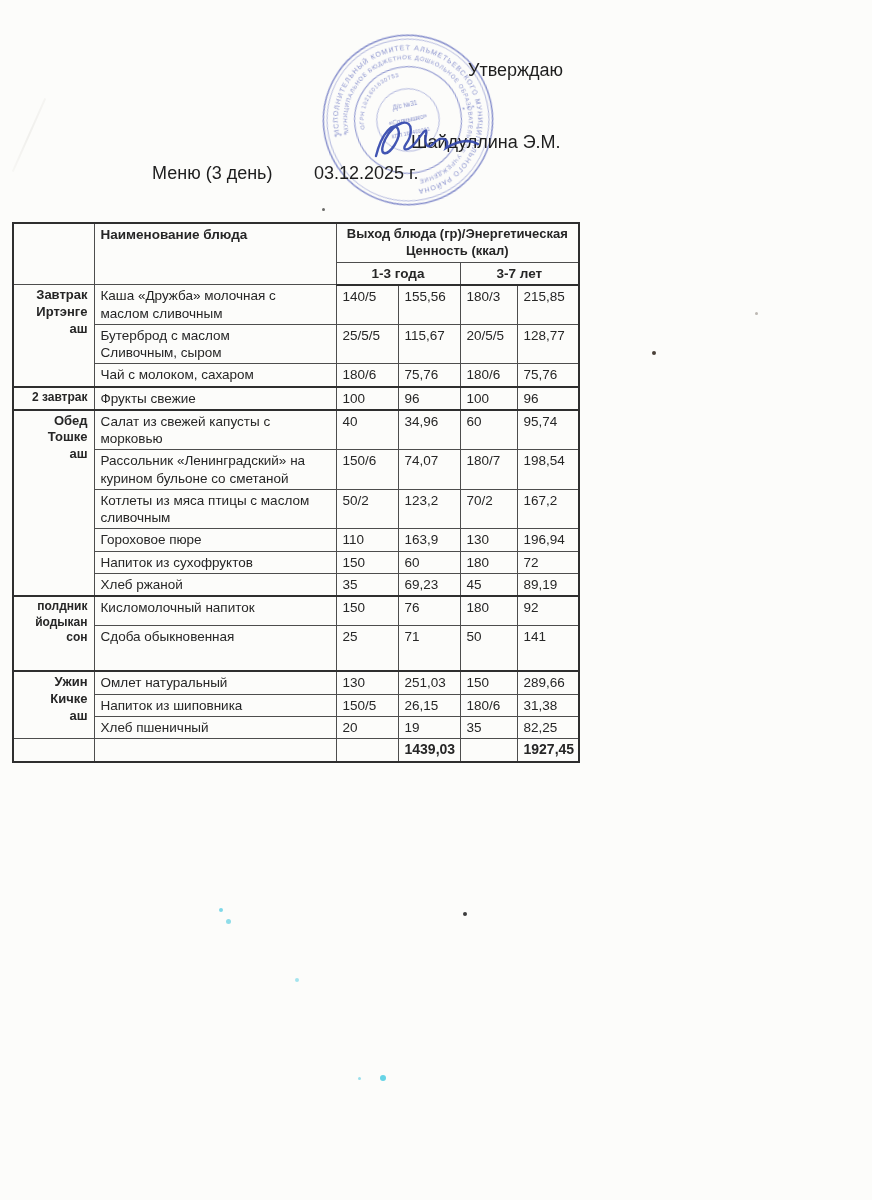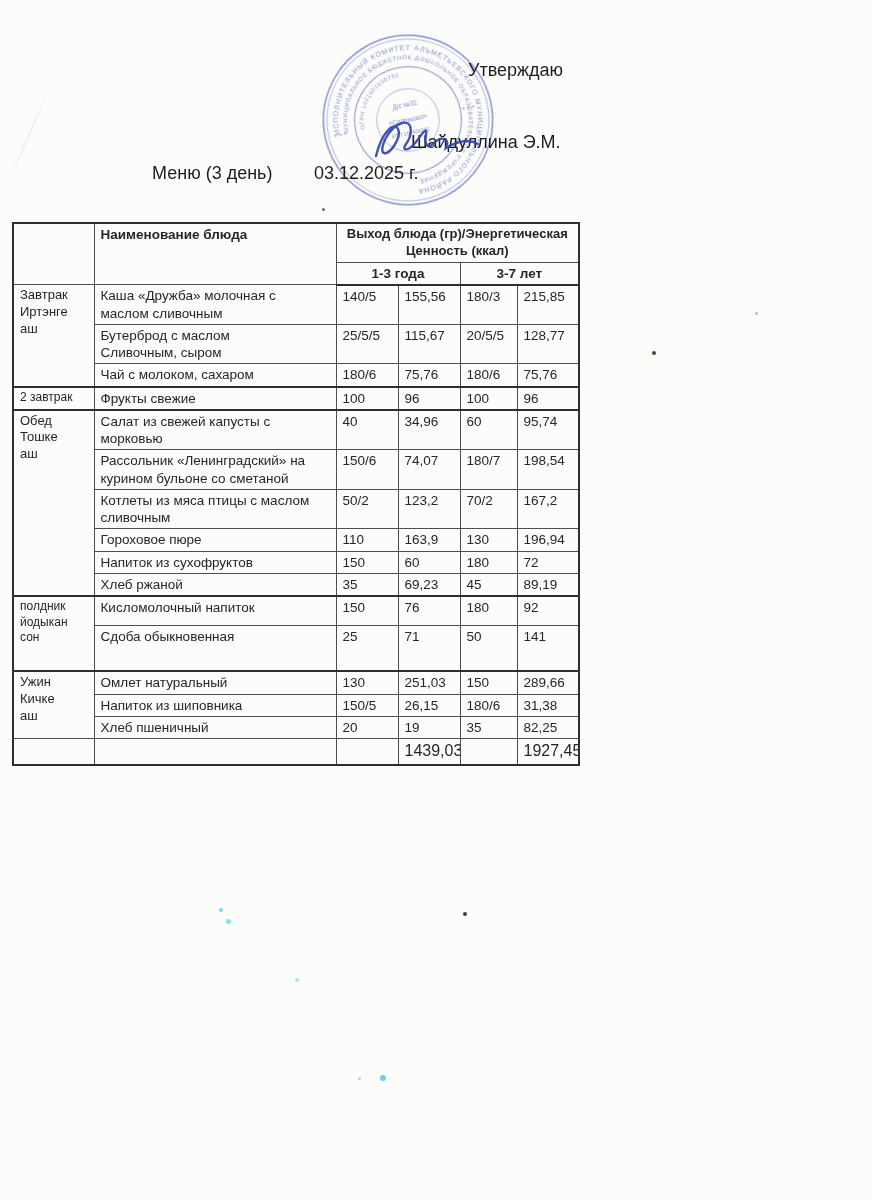--- a/index.html
+++ b/index.html
@@ -30,25 +30,25 @@
   .menu-table th,.menu-table td{
     border:1px solid #4d4d4d;padding:2px 6px;vertical-align:top;
     line-height:1.28;overflow:hidden;
   }
   .menu-table{border:2px solid #2e2e2e;}
   .menu-table thead th{font-weight:bold;}
   .menu-table thead tr:last-child th{border-bottom:2px solid #2e2e2e;}
   th.dish-h{text-align:left;vertical-align:top;}
   th.out-h{text-align:center;font-size:13px;}
   th.age-h{text-align:center;}
-  td.meal{font-weight:normal;white-space:pre-line;font-size:13px;}
+  td.meal{font-weight:bold;white-space:pre-line;font-size:13px;text-align:right;}
   td.meal.small{font-size:12px;}
   td.dish{white-space:pre-line;text-align:left;}
   td.num{text-align:left;}
-  td.total{font-weight:normal;font-size:16px;}
+  td.total{font-weight:bold;font-size:14px;}
   tr.group-start td{border-top:2px solid #2e2e2e;}
   
   .speck{position:absolute;border-radius:50%;z-index:0;}
   .crease{
     position:absolute;left:28px;top:95px;width:2px;height:80px;
     background:linear-gradient(#f0efec,#e6e5e1,#f3f2ef);
     transform:rotate(24deg);opacity:.55;z-index:0;
   }
 </style>
 </head>

